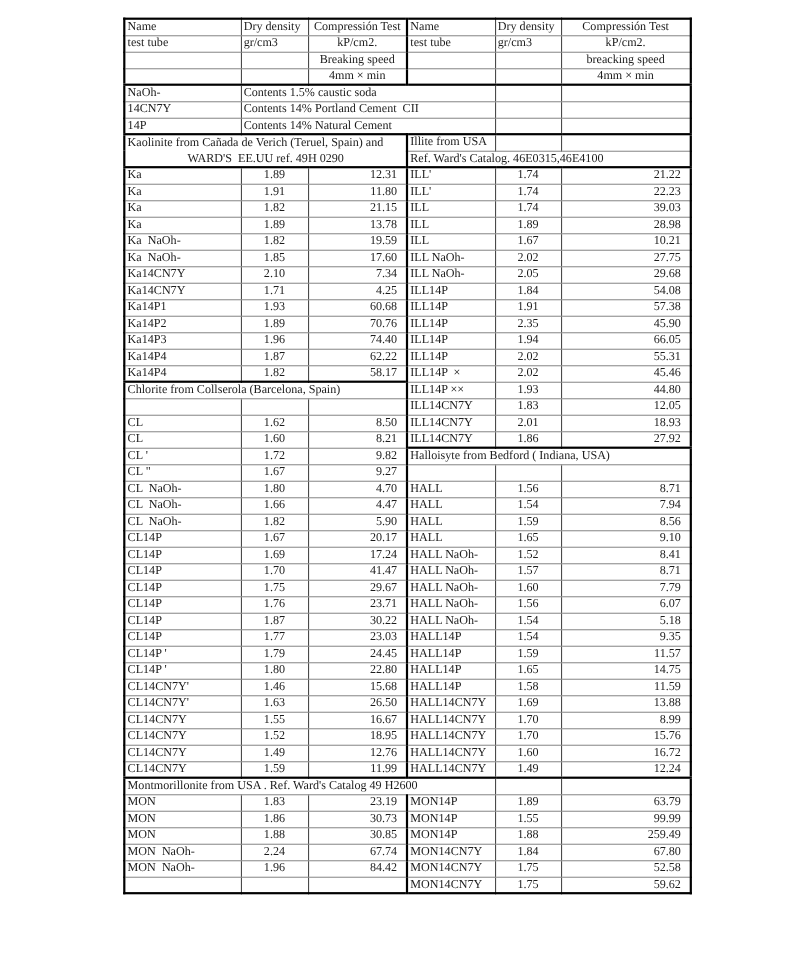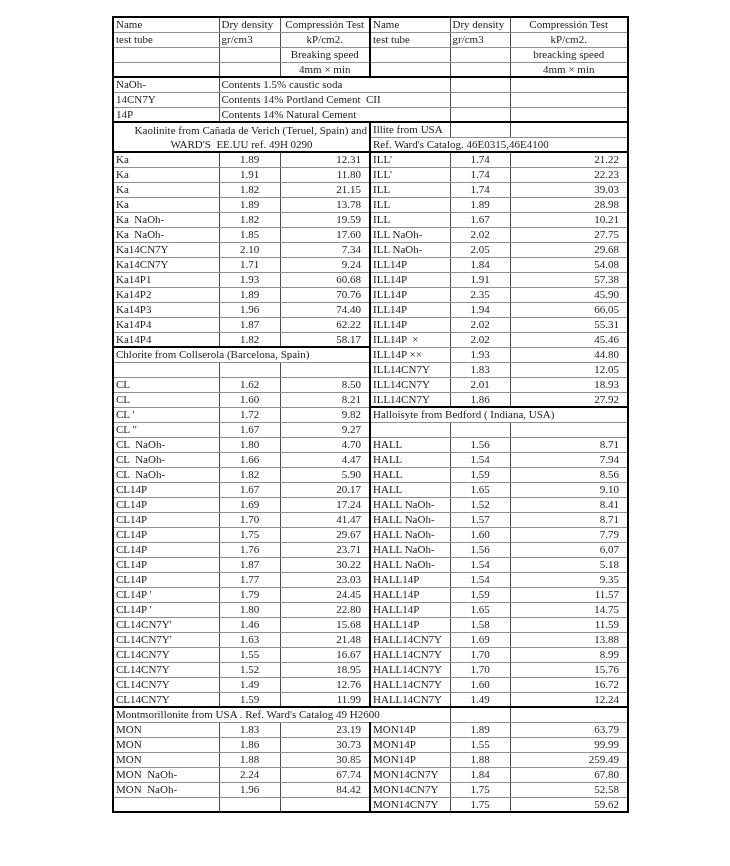--- a/index.html
+++ b/index.html
@@ -29,21 +29,21 @@
     border-left:1px solid var(--vline);
     border-right:1px solid var(--vline);
     white-space:pre;overflow:hidden;
     vertical-align:middle;
   }
   td.a-l{text-align:left;}
   td.a-c{text-align:center;}
   td.a-r{text-align:right;padding-right:8px;}
   td.bt{border-top:2px solid var(--major);}
   td.dr{border-right:2px solid var(--major);}
-  td .ln-l{text-align:right;line-height:14px;}
+  td .ln-l{text-align:left;line-height:14px;}
   td .ln-c{text-align:center;line-height:14px;font-family:Liberation Serif, serif;}
 </style>
 </head>
 <body>
 
 <div class="sheet">
   <table class="results">
     <colgroup>
       <col class="c1">
         <col class="c2">
@@ -164,21 +164,21 @@
           <td class="a-l">Ka14CN7Y</td>
           <td class="a-c">2.10</td>
           <td class="a-r dr">7.34</td>
           <td class="a-l">ILL NaOh-</td>
           <td class="a-c">2.05</td>
           <td class="a-r">29.68</td>
         </tr>
         <tr>
           <td class="a-l">Ka14CN7Y</td>
           <td class="a-c">1.71</td>
-          <td class="a-r dr">9.24</td>
+          <td class="a-r dr">4.25</td>
           <td class="a-l">ILL14P</td>
           <td class="a-c">1.84</td>
           <td class="a-r">54.08</td>
         </tr>
         <tr>
           <td class="a-l">Ka14P1</td>
           <td class="a-c">1.93</td>
           <td class="a-r dr">60.68</td>
           <td class="a-l">ILL14P</td>
           <td class="a-c">1.91</td>
@@ -360,21 +360,21 @@
           <td class="a-l">CL14CN7Y'</td>
           <td class="a-c">1.46</td>
           <td class="a-r dr">15.68</td>
           <td class="a-l">HALL14P</td>
           <td class="a-c">1.58</td>
           <td class="a-r">11.59</td>
         </tr>
         <tr>
           <td class="a-l">CL14CN7Y'</td>
           <td class="a-c">1.63</td>
-          <td class="a-r dr">21.48</td>
+          <td class="a-r dr">26.50</td>
           <td class="a-l">HALL14CN7Y</td>
           <td class="a-c">1.69</td>
           <td class="a-r">13.88</td>
         </tr>
         <tr>
           <td class="a-l">CL14CN7Y</td>
           <td class="a-c">1.55</td>
           <td class="a-r dr">16.67</td>
           <td class="a-l">HALL14CN7Y</td>
           <td class="a-c">1.70</td>

